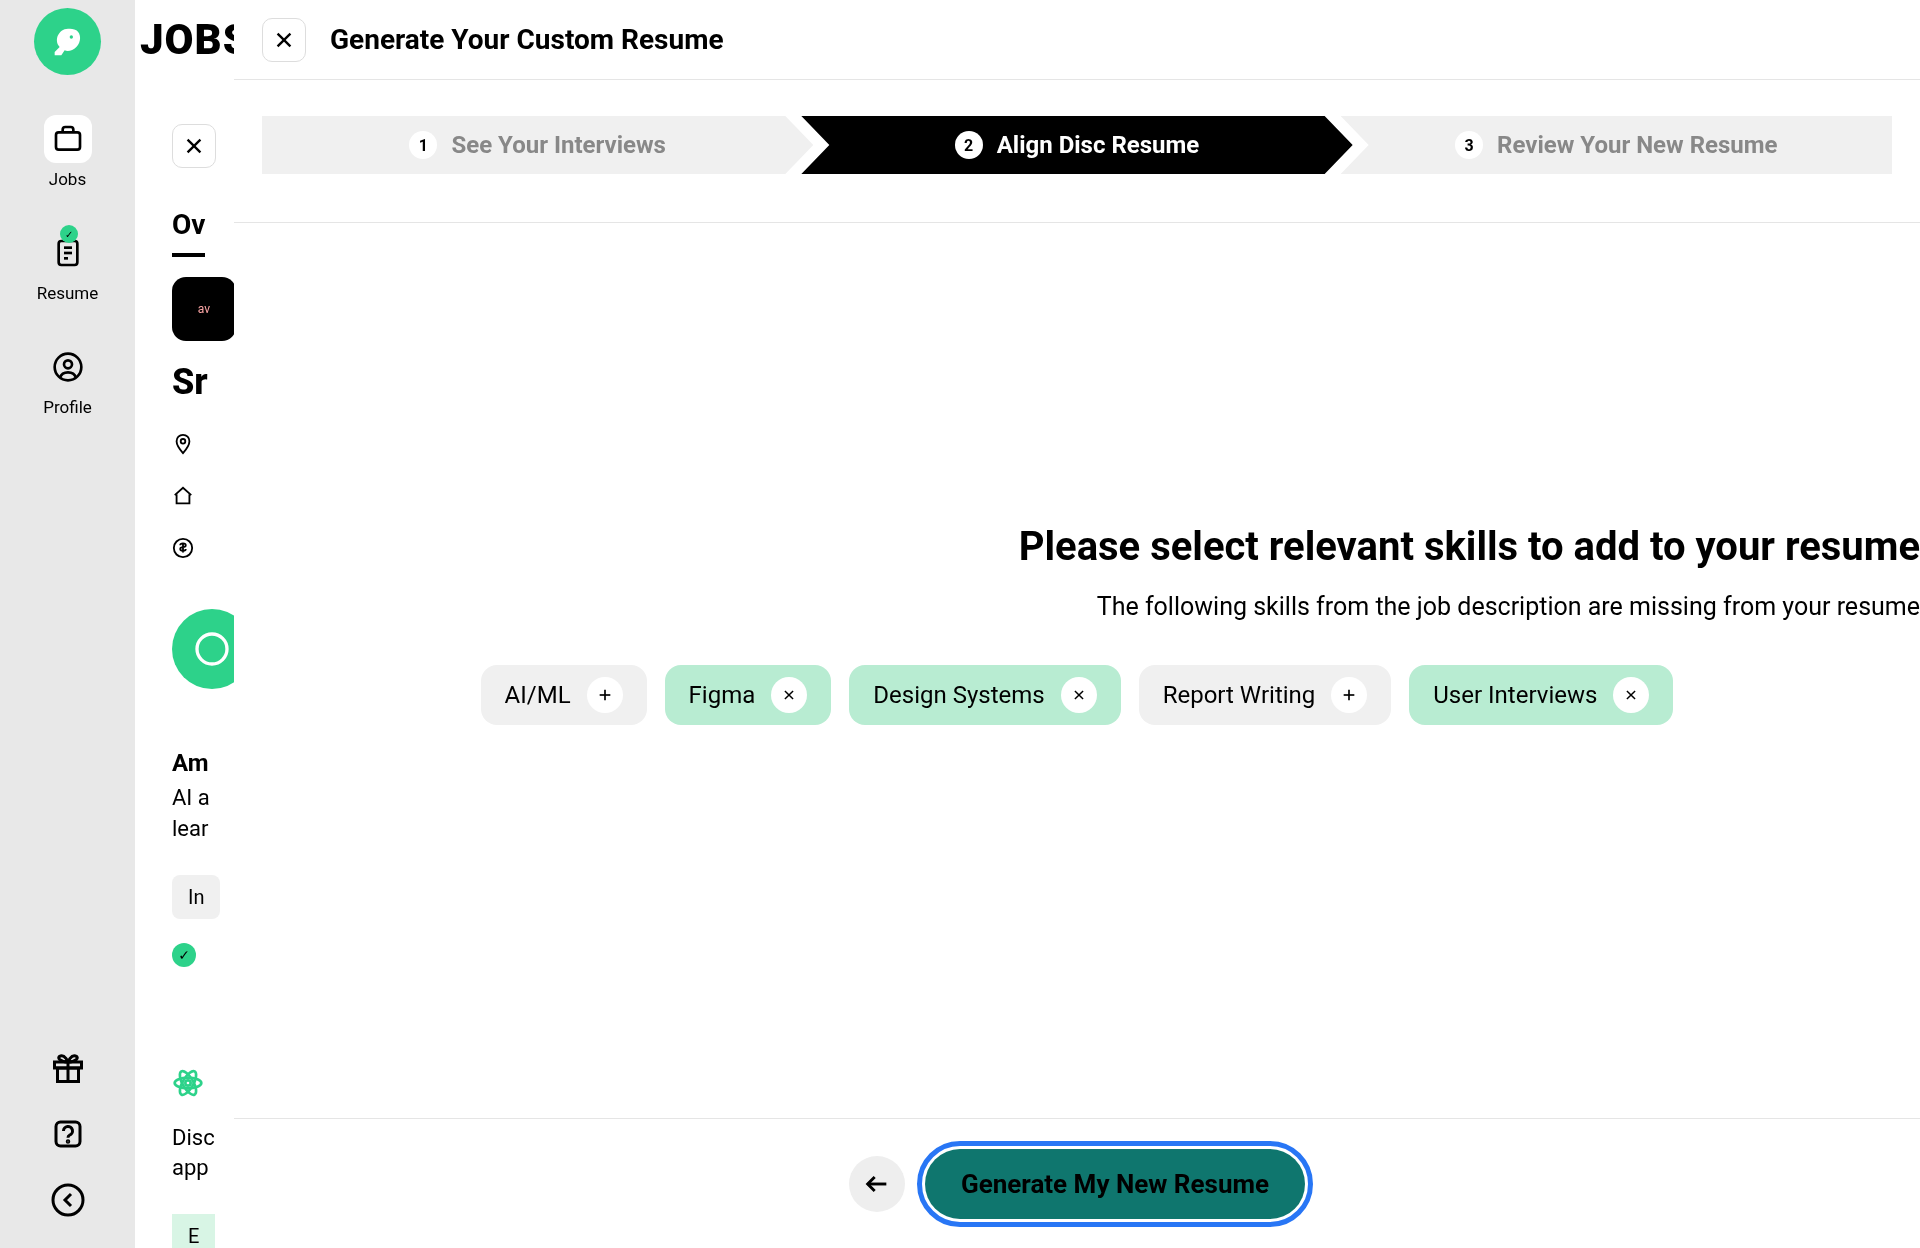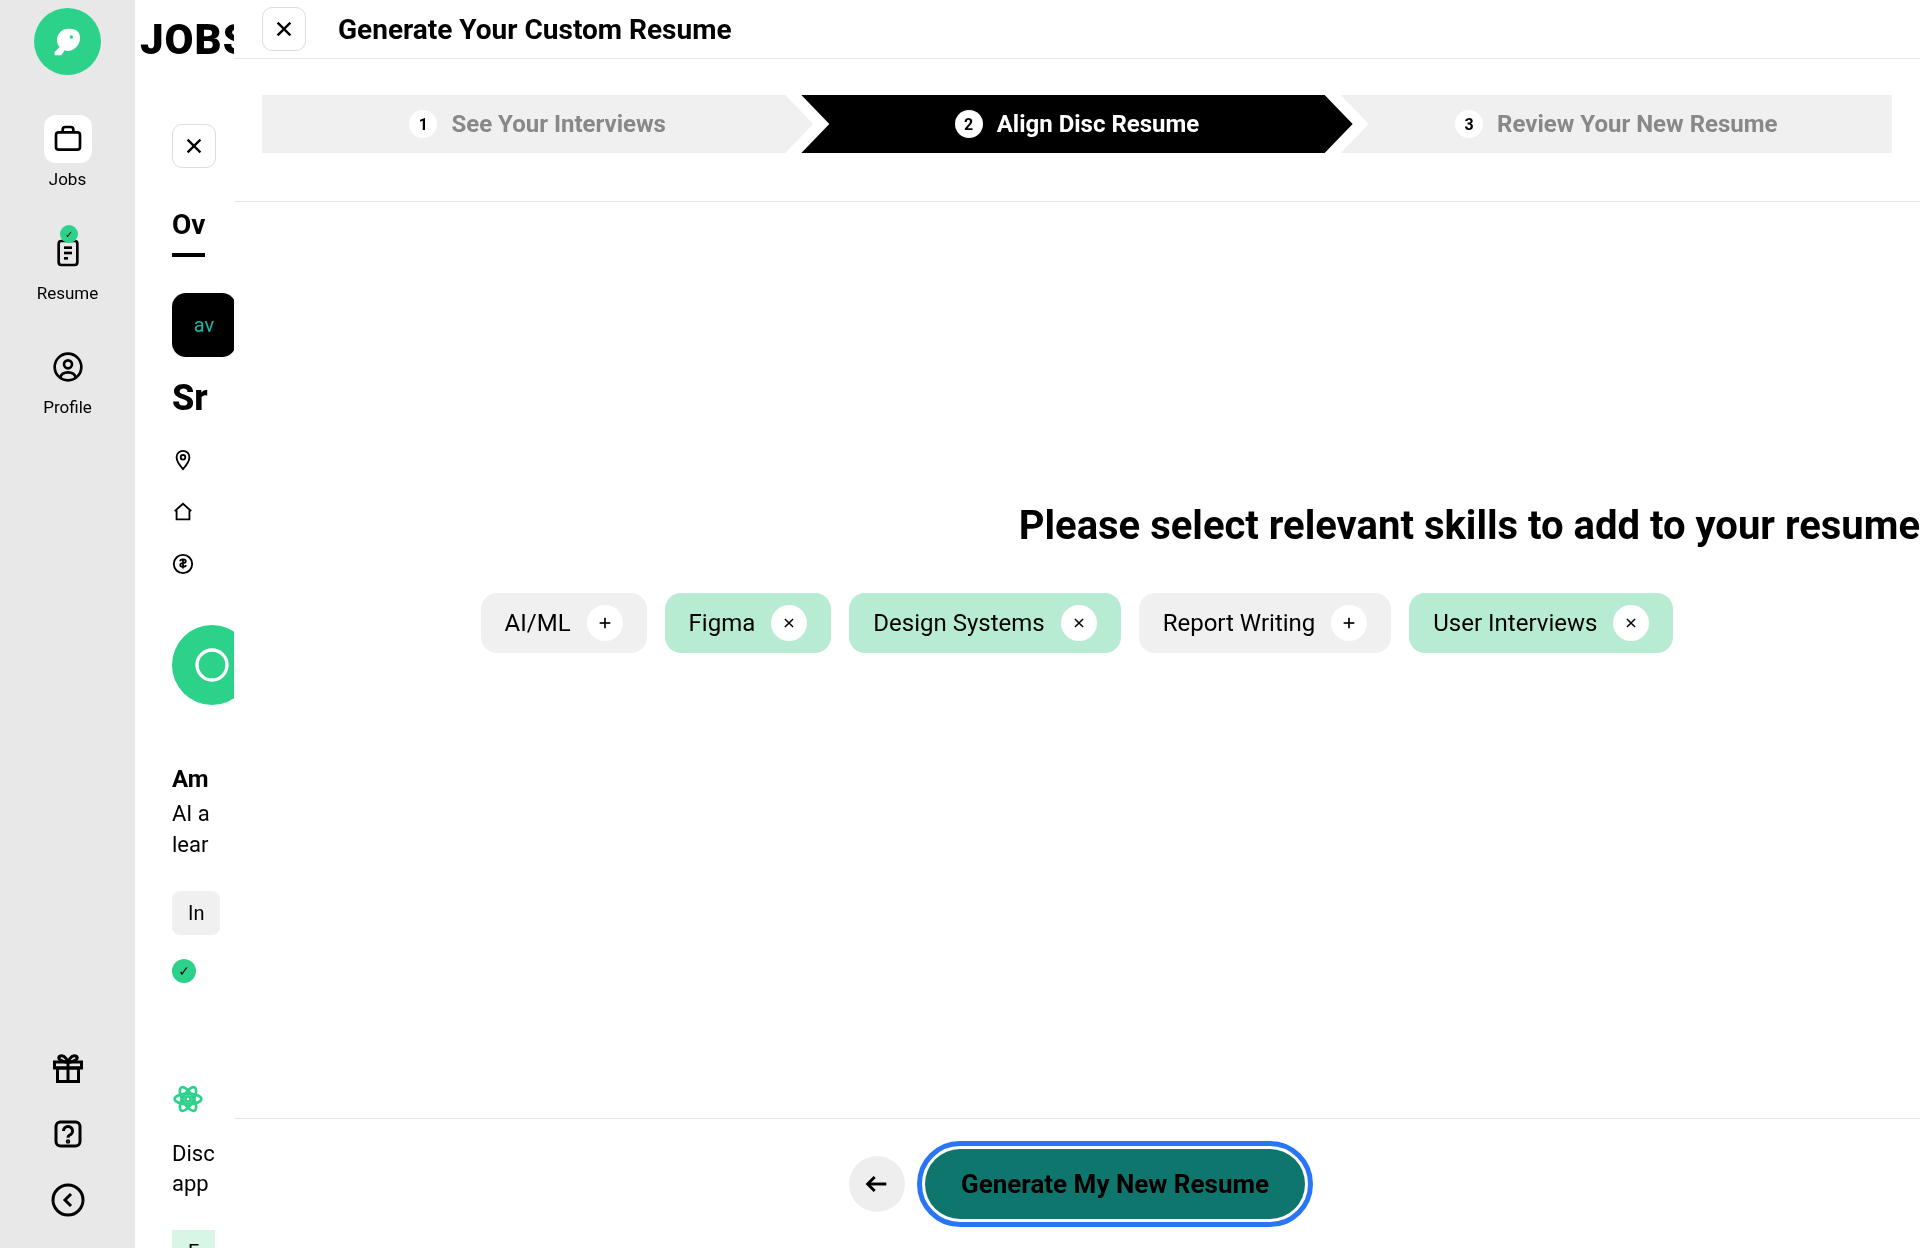--- a/index.html
+++ b/index.html
@@ -137,26 +137,26 @@
       margin-top: 40px;
       padding-bottom: 12px;
       border-bottom: 4px solid #000;
       display: inline-block;
     }
     .panel-logo {
       width: 64px;
       height: 64px;
       background: #000;
       border-radius: 14px;
-      margin-top: 36px;
-      display: flex;
-      align-items: center;
-      justify-content: center;
-      color: #14b8a6;
-      font-size: 20px;
+      margin-top: 20px;
+      display: flex;
+      align-items: center;
+      justify-content: center;
+      color: #fca5a5;
+      font-size: 12px;
     }
     .panel-title {
       font-size: 36px;
       font-weight: 800;
       margin-top: 20px;
     }
     .panel-meta {
       display: flex;
       align-items: center;
       gap: 12px;
@@ -229,26 +229,26 @@
     .modal {
       position: absolute;
       left: 234px;
       top: 0;
       right: 0;
       bottom: 0;
       background: #fff;
     }
     
     .modal-header {
-      height: 59px;
+      height: 80px;
       border-bottom: 1px solid #e5e5e5;
       display: flex;
       align-items: center;
       padding: 0 28px;
-      gap: 32px;
+      gap: 24px;
     }
     .modal-close {
       width: 44px;
       height: 44px;
       border: 1px solid #ddd;
       border-radius: 10px;
       display: flex;
       align-items: center;
       justify-content: center;
       cursor: pointer;
@@ -531,20 +531,21 @@
       <div class="step-label">Align Disc Resume</div>
     </div>
     <div class="step">
       <div class="step-num">3</div>
       <div class="step-label">Review Your New Resume</div>
     </div>
   </div>
 
   <div class="content">
     <h2 class="content-title">Please select relevant skills to add to your resume</h2>
+    <p class="content-subtitle">The following skills from the job description are missing from your resume</p>
     <div class="skills-row" id="skills-row">
         <div class="skill-chip">
           <span>AI/ML</span>
           <span class="skill-action">
             <svg width="16" height="16" viewBox="0 0 24 24" stroke="#000" stroke-width="2.5">
               <line x1="12" y1="4" x2="12" y2="20"></line>
               <line x1="4" y1="12" x2="20" y2="12"></line>
             </svg>
           </span>
         </div>

